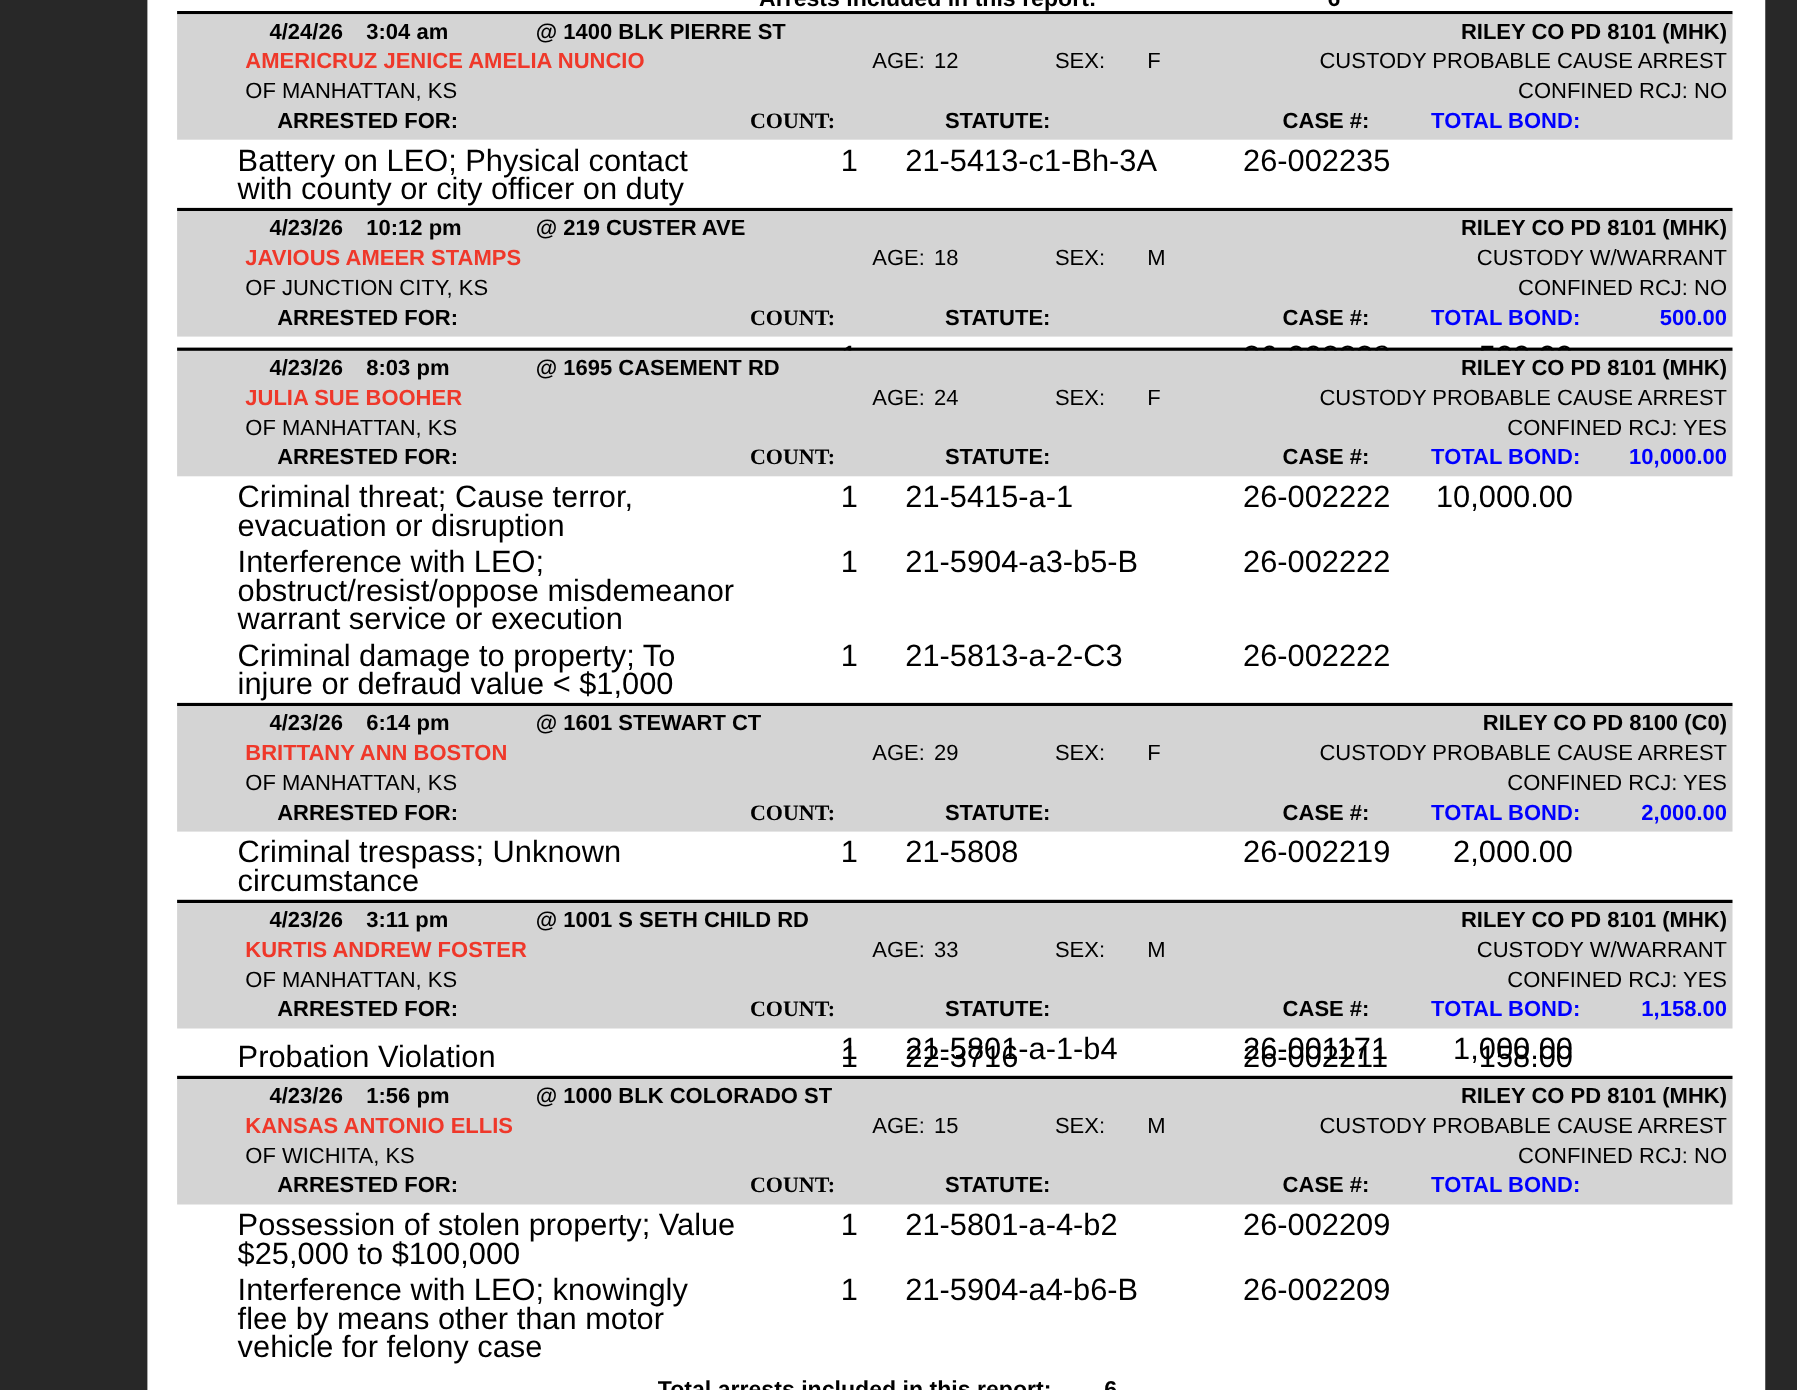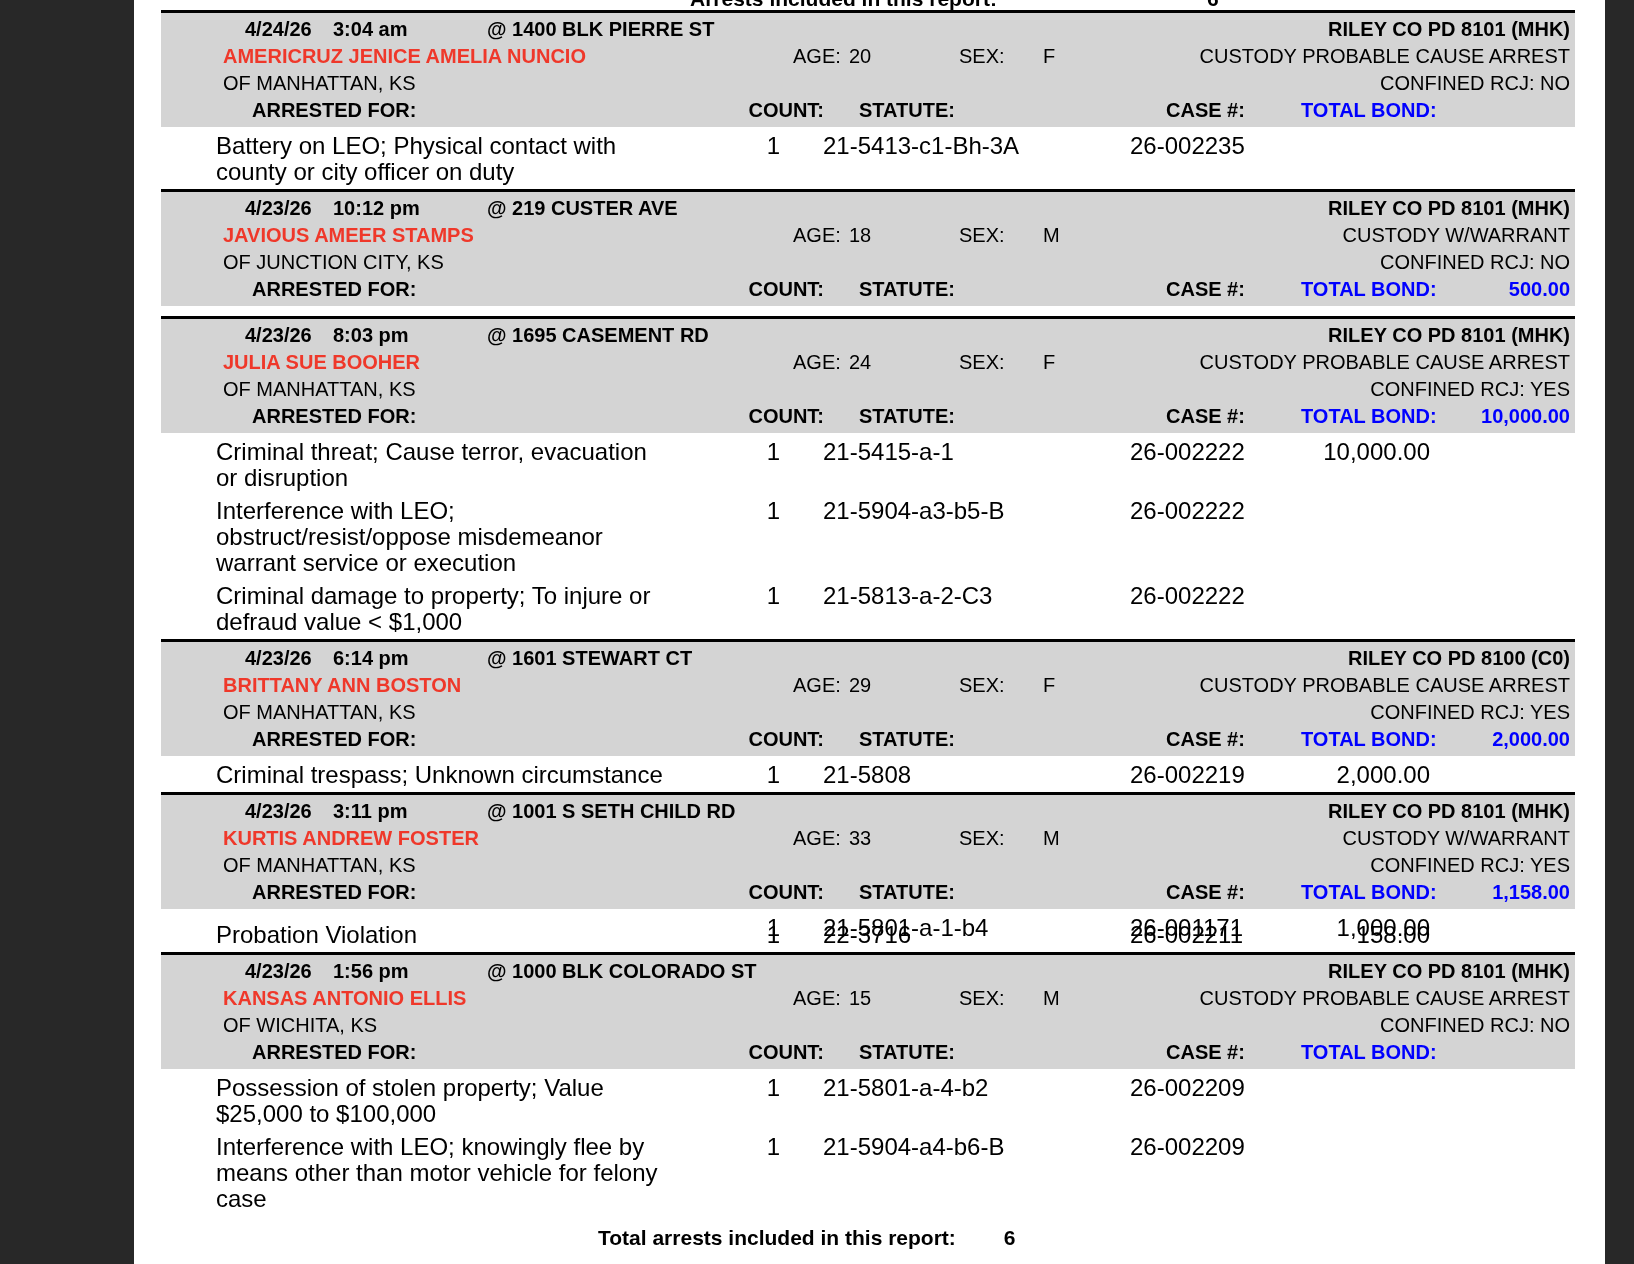--- a/index.html
+++ b/index.html
@@ -25,27 +25,27 @@
   .bold{font-weight:bold;}
   .red{color:var(--red,#ef382a);font-weight:bold;}
   .blue{color:var(--blue,#0000ff);font-weight:bold;}
   .rgt{right:5px;text-align:left;}
 
   .pos-date{left:48px;}   .pos-time{left:136px;}  .pos-loc{left:290px;}
   .pos-name{left:26px;}   .pos-city{left:26px;}
   .pos-agelbl{left:596px;}.pos-ageval{left:652px;}
   .pos-sexlbl{left:762px;}.pos-sexval{left:846px;}
   .pos-af{left:55px;}
-  .pos-countlbl{left:420px;width:207px;text-align:right;}
+  .pos-countlbl{left:420px;width:207px;text-align:center;font-family:Liberation Serif, serif;}
   .pos-statute{left:662px;}
   .pos-case{left:969px;}
   .pos-bondlbl{left:1104px;}
 
   .charges{padding:6px 0 4px 0;}
-  .charge{position:relative;font-size:24px;line-height:26px;margin-bottom:7px;}
+  .charge{position:relative;font-size:28px;line-height:26px;margin-bottom:7px;}
   .charge:last-child{margin-bottom:0;}
   .charge .desc{margin-left:55px;width:458px;}
   .charge .abs{position:absolute;top:0;white-space:nowrap;}
   .charge .ccount{left:420px;width:199px;text-align:right;}
   .charge .cstatute{left:662px;}
   .charge .ccase{left:969px;}
   .charge .cbond{left:1100px;width:169px;text-align:right;}
 
   .footer{margin-top:10px;margin-left:437px;font-size:21px;font-weight:bold;white-space:nowrap;}
   .footer .fv{margin-left:48px;}
@@ -71,21 +71,21 @@
     <div class="gray">
       <div class="row">
         <span class="abs pos-date bold">4/24/26</span>
         <span class="abs pos-time bold">3:04 am</span>
         <span class="abs pos-loc bold">@ 1400 BLK PIERRE ST</span>
         <span class="abs rgt bold">RILEY CO PD 8101 (MHK)</span>
       </div>
       <div class="row">
         <span class="abs pos-name red">AMERICRUZ JENICE AMELIA NUNCIO</span>
         <span class="abs pos-agelbl">AGE:</span>
-        <span class="abs pos-ageval">20</span>
+        <span class="abs pos-ageval">12</span>
         <span class="abs pos-sexlbl">SEX:</span>
         <span class="abs pos-sexval">F</span>
         <span class="abs rgt">CUSTODY PROBABLE CAUSE ARREST</span>
       </div>
       <div class="row">
         <span class="abs pos-city">OF MANHATTAN, KS</span>
         <span class="abs rgt">CONFINED RCJ: NO</span>
       </div>
       <div class="row">
         <span class="abs pos-af bold">ARRESTED FOR:</span>

